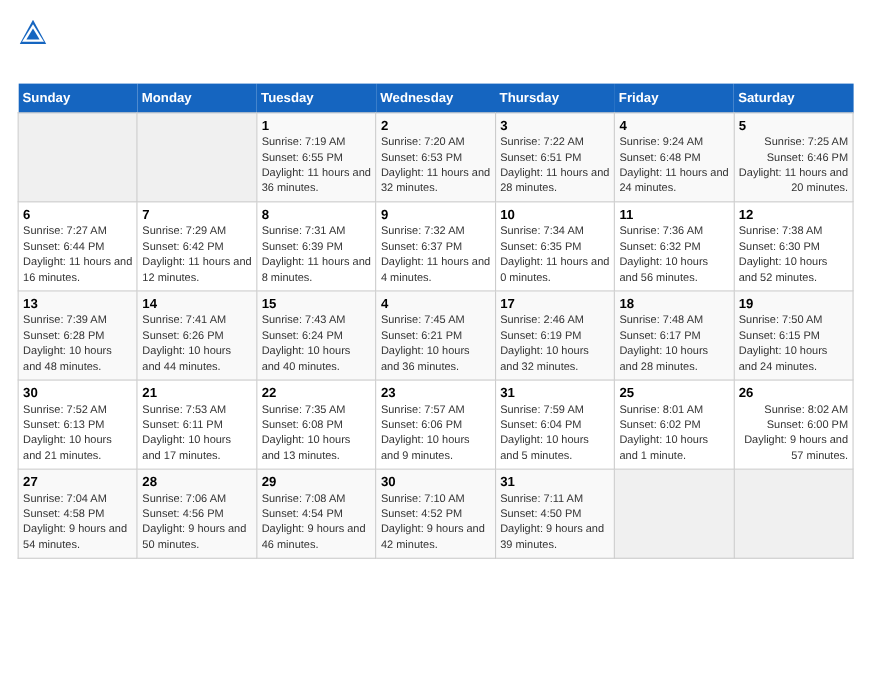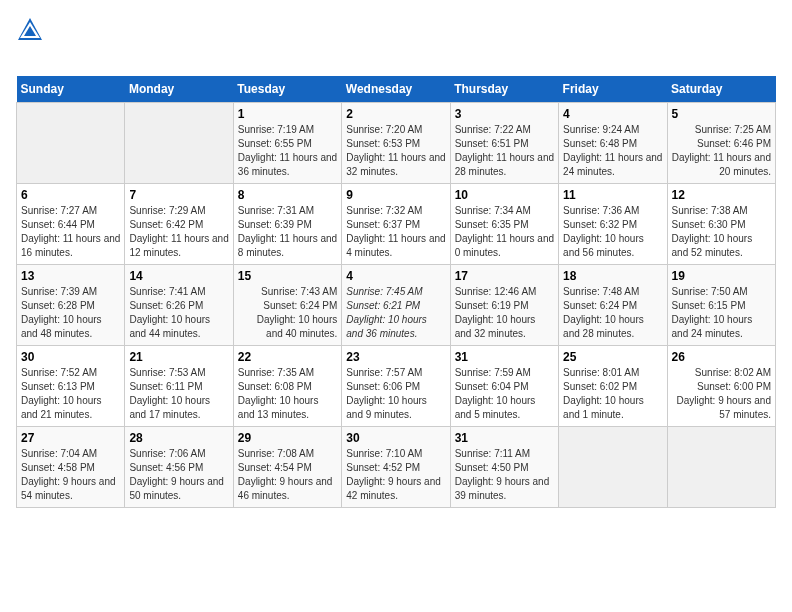--- a/index.html
+++ b/index.html
@@ -209,40 +209,40 @@
 Daylight: 10 hours and 48 minutes.</div>
         </td>
         <td>
           <span class="day-number">14</span>
           <div class="day-detail" style="white-space: pre-line;">Sunrise: 7:41 AM
 Sunset: 6:26 PM
 Daylight: 10 hours and 44 minutes.</div>
         </td>
         <td>
           <span class="day-number">15</span>
-          <div class="day-detail" style="white-space: pre-line; text-align: right;">Sunrise: 7:43 AM
+          <div class="day-detail" style="white-space: pre-line;">Sunrise: 7:43 AM
 Sunset: 6:24 PM
 Daylight: 10 hours and 40 minutes.</div>
         </td>
         <td>
           <span class="day-number">4</span>
-          <div class="day-detail" style="white-space: pre-line; font-style: italic;">Sunrise: 7:45 AM
+          <div class="day-detail" style="white-space: pre-line;">Sunrise: 7:45 AM
 Sunset: 6:21 PM
 Daylight: 10 hours and 36 minutes.</div>
         </td>
         <td>
           <span class="day-number">17</span>
-          <div class="day-detail" style="white-space: pre-line;">Sunrise: 12:46 AM
+          <div class="day-detail" style="white-space: pre-line;">Sunrise: 2:46 AM
 Sunset: 6:19 PM
 Daylight: 10 hours and 32 minutes.</div>
         </td>
         <td>
           <span class="day-number">18</span>
           <div class="day-detail" style="white-space: pre-line;">Sunrise: 7:48 AM
-Sunset: 6:24 PM
+Sunset: 6:17 PM
 Daylight: 10 hours and 28 minutes.</div>
         </td>
         <td>
           <span class="day-number">19</span>
           <div class="day-detail" style="white-space: pre-line;">Sunrise: 7:50 AM
 Sunset: 6:15 PM
 Daylight: 10 hours and 24 minutes.</div>
         </td>
       </tr>
       <tr>

